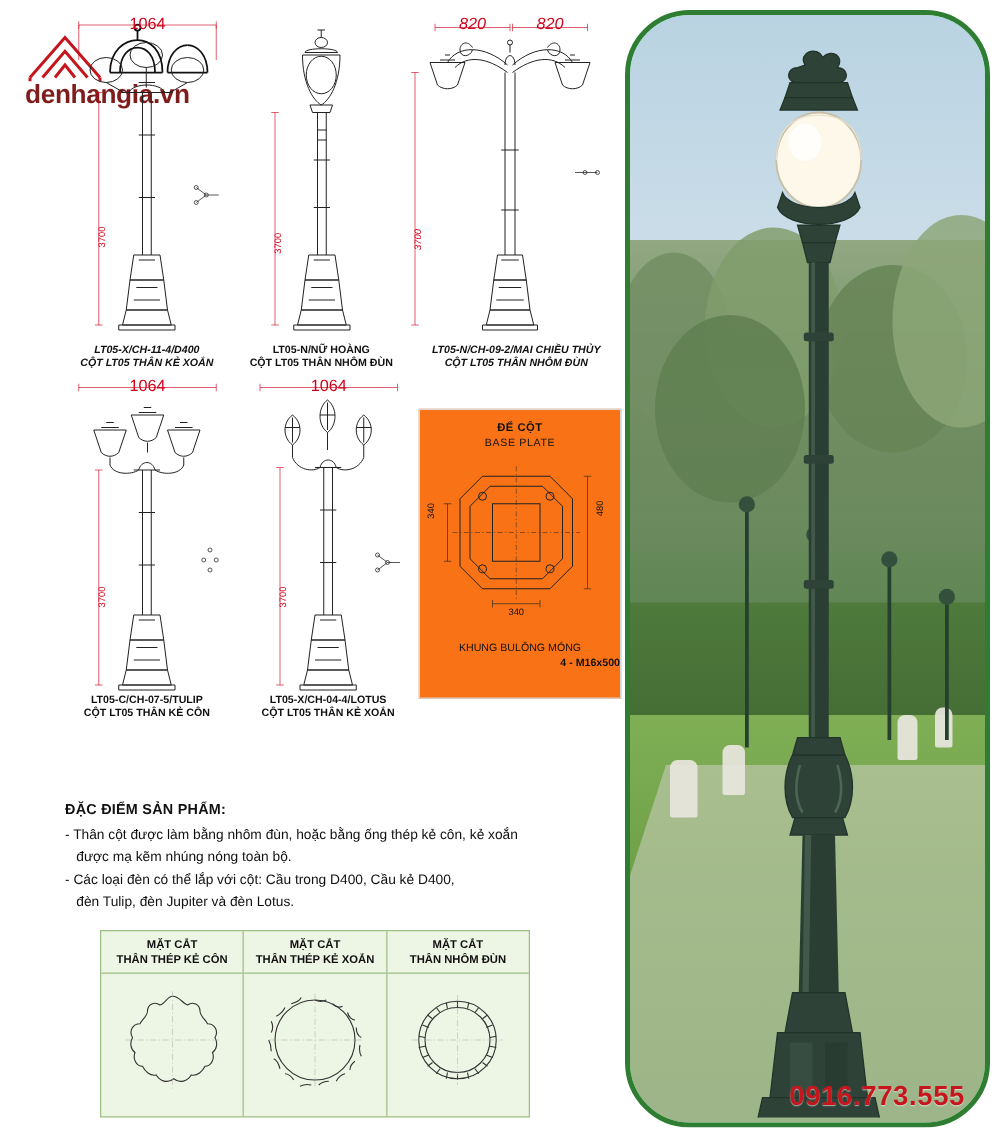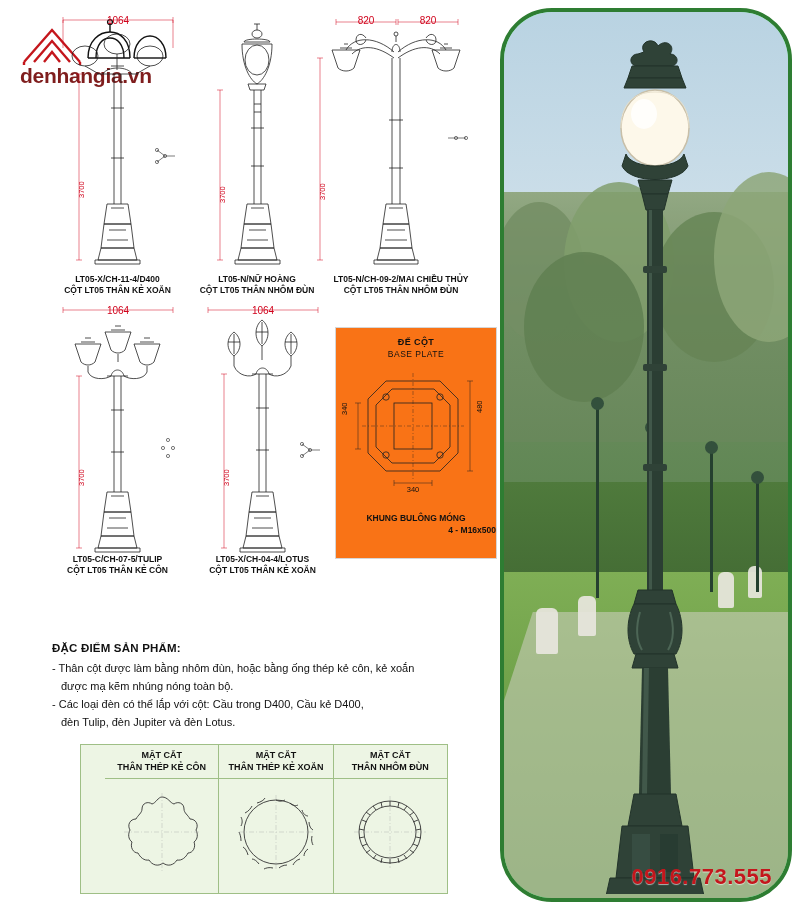--- a/index.html
+++ b/index.html
@@ -60,21 +60,21 @@
     font-size: 8.5px;
     line-height: 11px;
     font-weight: bold;
     color: #111;
   }
   .cell .caption .l1 { display: block; font-weight: bold; }
   .cell .caption .l2 { display: block; font-weight: bold; }
 
   .dim-red {
     color: #d0021b;
-    font-size: 10px;
+    font-size: 13px;
   }
   .dim-v {
     position: absolute;
     color: #d0021b;
     font-size: 7.5px;
     transform: rotate(-90deg);
     transform-origin: left top;
     white-space: nowrap;
   }
 
@@ -99,21 +99,21 @@
   }
   .bp-sub {
     text-align: center;
     font-size: 8.5px;
     margin-top: 2px;
     letter-spacing: 0.5px;
   }
   .bp-foot1 {
     text-align: center;
     font-size: 8.5px;
-    font-weight: bold;
+    font-weight: normal;
     margin-top: 4px;
   }
   .bp-foot2 {
     text-align: right;
     font-size: 8.5px;
     font-weight: bold;
     margin-top: 2px;
   }
 
   
@@ -140,21 +140,20 @@
   
   .xsec {
     position: absolute;
     left: 80px;
     top: 744px;
     width: 342px;
     height: 148px;
     background: #edf5e4;
     border: 1px solid #9fbf86;
     display: flex;
-    padding-left: 24px;
   }
   .xsec-col {
     flex: 1 1 0;
     border-right: 1px solid #9fbf86;
     position: relative;
   }
   .xsec-col:last-child { border-right: none; }
   .xsec-head {
     height: 34px;
     border-bottom: 1px solid #9fbf86;
@@ -317,21 +316,21 @@
             <path d="M31,66 L37,66 M31,252 L37,252"></path>
           </g>
           <g stroke="#222" stroke-width="0.6" fill="none">
             <circle cx="120" cy="148" r="1.6"></circle>
             <circle cx="112" cy="142" r="1.6"></circle>
             <circle cx="112" cy="154" r="1.6"></circle>
             <path d="M120,148 L112,142 M120,148 L112,154 M120,148 L130,148"></path>
           </g>
         </svg>
         <div class="dim-v" style="left:32px; top:190px;">3700</div>
-        <div class="caption" style="top:266px;">
+        <div class="caption" style="top:266px;font-style:italic;">
           <span class="l1">LT05-X/CH-11-4/D400</span>
           <span class="l2">CỘT LT05 THÂN KẺ XOẮN</span>
         </div>
       </div>
 
       <div class="cell" style="left:192px; top:8px; width:130px; height:290px;">
         <svg class="lamp" width="130" height="262" viewBox="0 0 130 262">
           <g stroke="#222" stroke-width="0.8" fill="none">
             <path d="M62,16 L68,16 M65,16 L65,22"></path>
             <ellipse cx="65" cy="26" rx="5" ry="4"></ellipse>
@@ -356,21 +355,21 @@
             <path d="M25,82 L31,82 M25,252 L31,252"></path>
           </g>
         </svg>
         <div class="dim-v" style="left:26px; top:195px;">3700</div>
         <div class="caption" style="top:266px;">
           <span class="l1">LT05-N/NỮ HOÀNG</span>
           <span class="l2">CỘT LT05 THÂN NHÔM ĐÙN</span>
         </div>
       </div>
 
-      <div class="cell" style="left:306px; top:8px; width:190px; height:290px;">
+      <div class="cell" style="left:318px; top:8px; width:190px; height:290px;font-style:italic;">
         <div style="position:absolute; left:30px; top:2px; width:60px; text-align:center;">
           <span class="dim-red">820</span>
         </div>
         <div style="position:absolute; left:92px; top:2px; width:60px; text-align:center;">
           <span class="dim-red">820</span>
         </div>
         <svg class="lamp" width="190" height="262" viewBox="0 0 190 262">
           <g stroke="#d0021b" stroke-width="0.5" fill="none">
             <path d="M30,14 L90,14 M92,14 L152,14"></path>
             <path d="M30,11 L30,17 M90,11 L90,17 M92,11 L92,17 M152,11 L152,17"></path>

